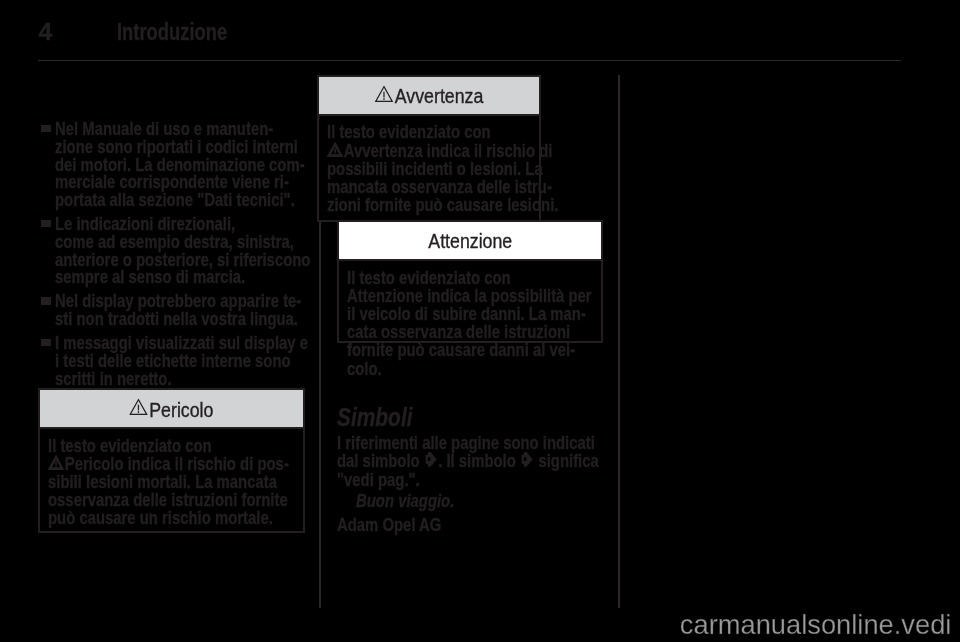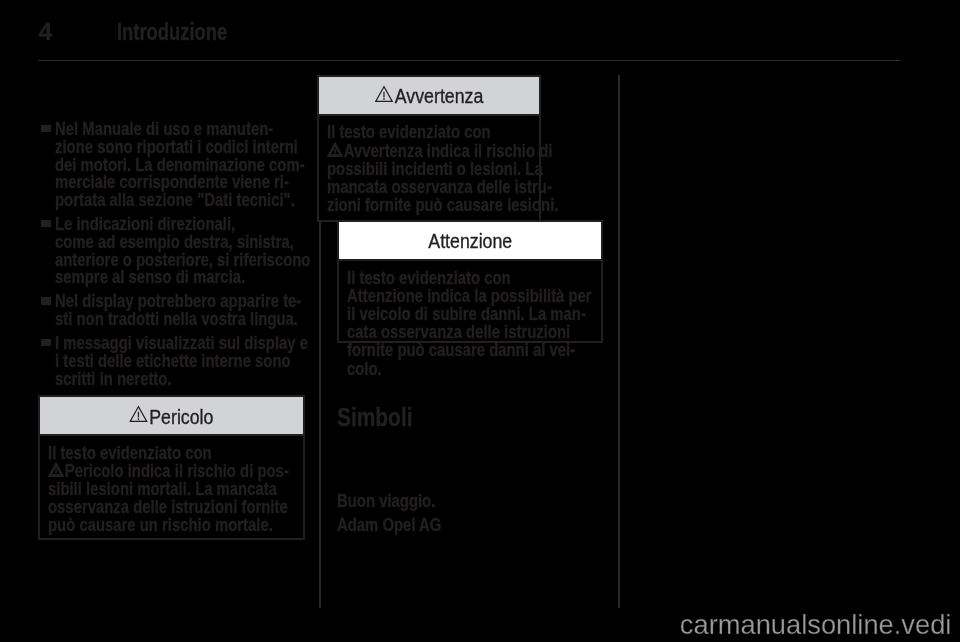--- a/index.html
+++ b/index.html
@@ -104,21 +104,21 @@
         <span class="sq"></span>
         <div class="btext">
           <div class="cx">I messaggi visualizzati sul display e</div>
           <div class="cx">i testi delle etichette interne sono</div>
           <div class="cx">scritti in neretto.</div>
         </div>
       </div>
     </div>
 
 
-  <div class="box" id="box-danger" style="left:38px;top:388px;width:267px;height:144.5px;margin-top:7px;">
+  <div class="box" id="box-danger" style="left:38px;top:388px;width:267px;height:144.5px;">
     <div class="bhead" id="head-danger">
         <span class="bheadinner"><span class="tri"><svg viewBox="0 0 206 180" width="20.6" height="18">
               <g fill="none" stroke="#231f20" stroke-width="13" stroke-linejoin="miter">
                 <path d="M103 17 L196 163 L10 163 Z"></path>
               </g>
               <path d="M96 68 h14 v56 h-14 z" fill="#231f20"></path>
               <path d="M96 132 h14 v18 h-14 z" fill="#231f20"></path>
             </svg></span><span class="bheadtx">Pericolo</span></span>
       </div>
     <div class="bbody" id="body-danger">
@@ -168,24 +168,33 @@
     <div class="bbody" id="body-caution">
         <div class="cx">Il testo evidenziato con</div>
         <div class="cx">Attenzione indica la possibilità per</div>
         <div class="cx">il veicolo di subire danni. La man-</div>
         <div class="cx">cata osservanza delle istruzioni</div>
         <div class="cx">fornite può causare danni al vei-</div>
         <div class="cx">colo.</div>
       </div>
   </div>
 
-  <div class="h2" style="left:336.8px;top:403.5px;">
+  <div class="h2" style="left:336.8px;top:403.5px;font-style:italic;">
     <div class="cxh">Simboli</div>
   </div>
-  <div class="bbody" style="position:absolute;left:337px;top:492px;">
+  <div class="bbody" id="sym-par" style="position:absolute;left:337px;top:434px;">
+      <div class="cx">I riferimenti alle pagine sono indicati</div>
+      <div class="cx">dal simbolo <span class="pgref"><svg viewBox="0 0 138 148" width="17.25" height="14.8">
+            <path fill="#231f20" fill-rule="evenodd" d="M30 0 L62 0 L138 74 L62 148 L30 148 L30 117 L0 117 L0 27 L30 27 Z M28 53 L28 89 L61 89 L61 53 Z"></path>
+          </svg></span>. Il simbolo <span class="pgref"><svg viewBox="0 0 138 148" width="17.25" height="14.8">
+            <path fill="#231f20" fill-rule="evenodd" d="M30 0 L62 0 L138 74 L62 148 L30 148 L30 117 L0 117 L0 27 L30 27 Z M28 53 L28 89 L61 89 L61 53 Z"></path>
+          </svg></span> significa</div>
+      <div class="cx">"vedi pag.".</div>
+    </div>
+  <div class="bbody" style="position:absolute;left:356px;top:492px;font-style:italic;">
     <div class="cx">Buon viaggio.</div>
   </div>
   <div class="bbody" style="position:absolute;left:337px;top:516px;">
     <div class="cx">Adam Opel AG</div>
   </div>
 
   <div class="watermark">carmanualsonline.vedi</div>
 </div>
 
 </body></html>

